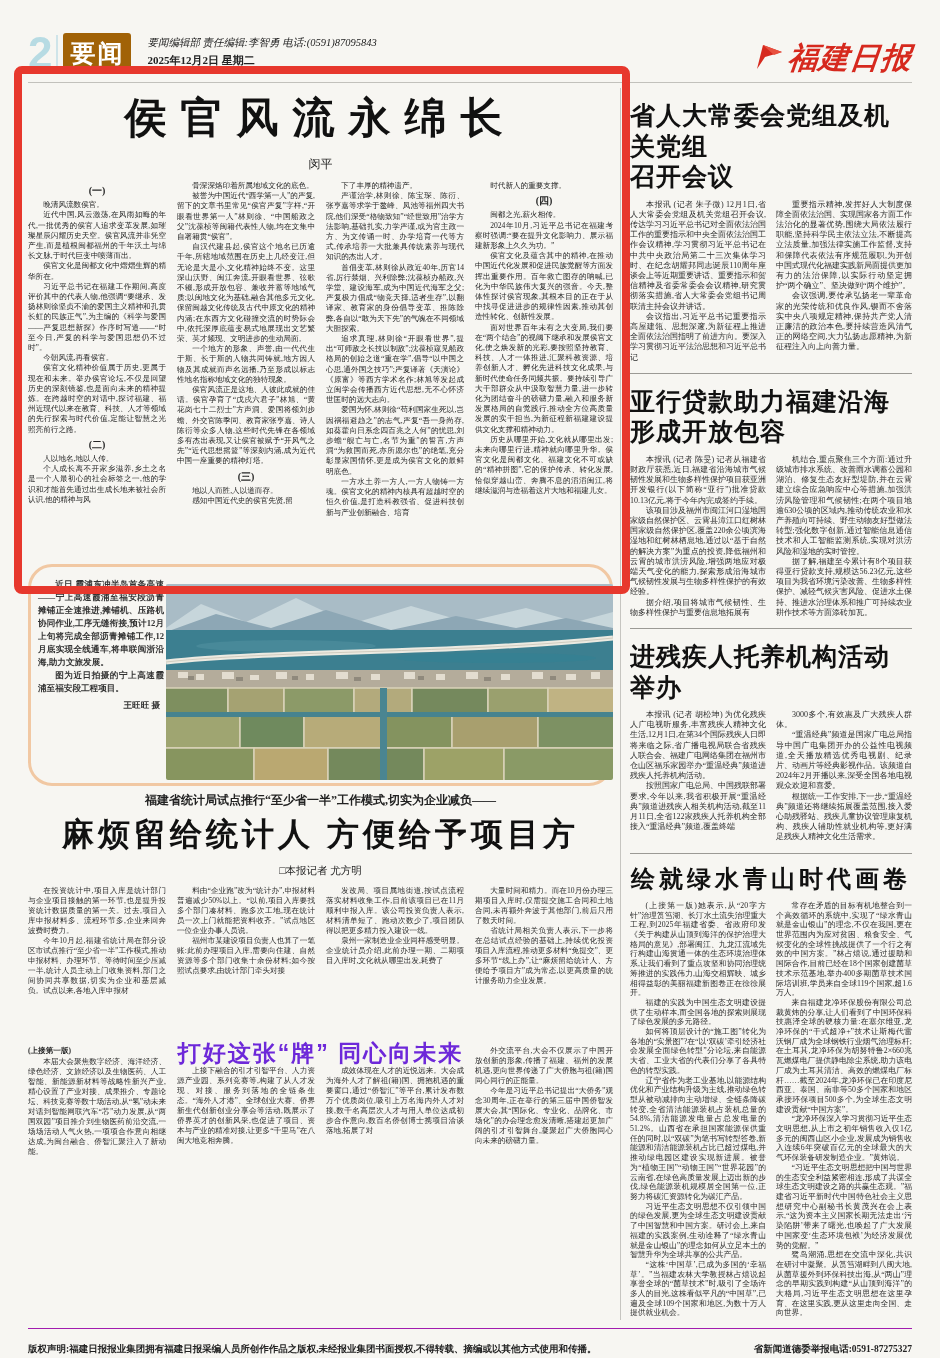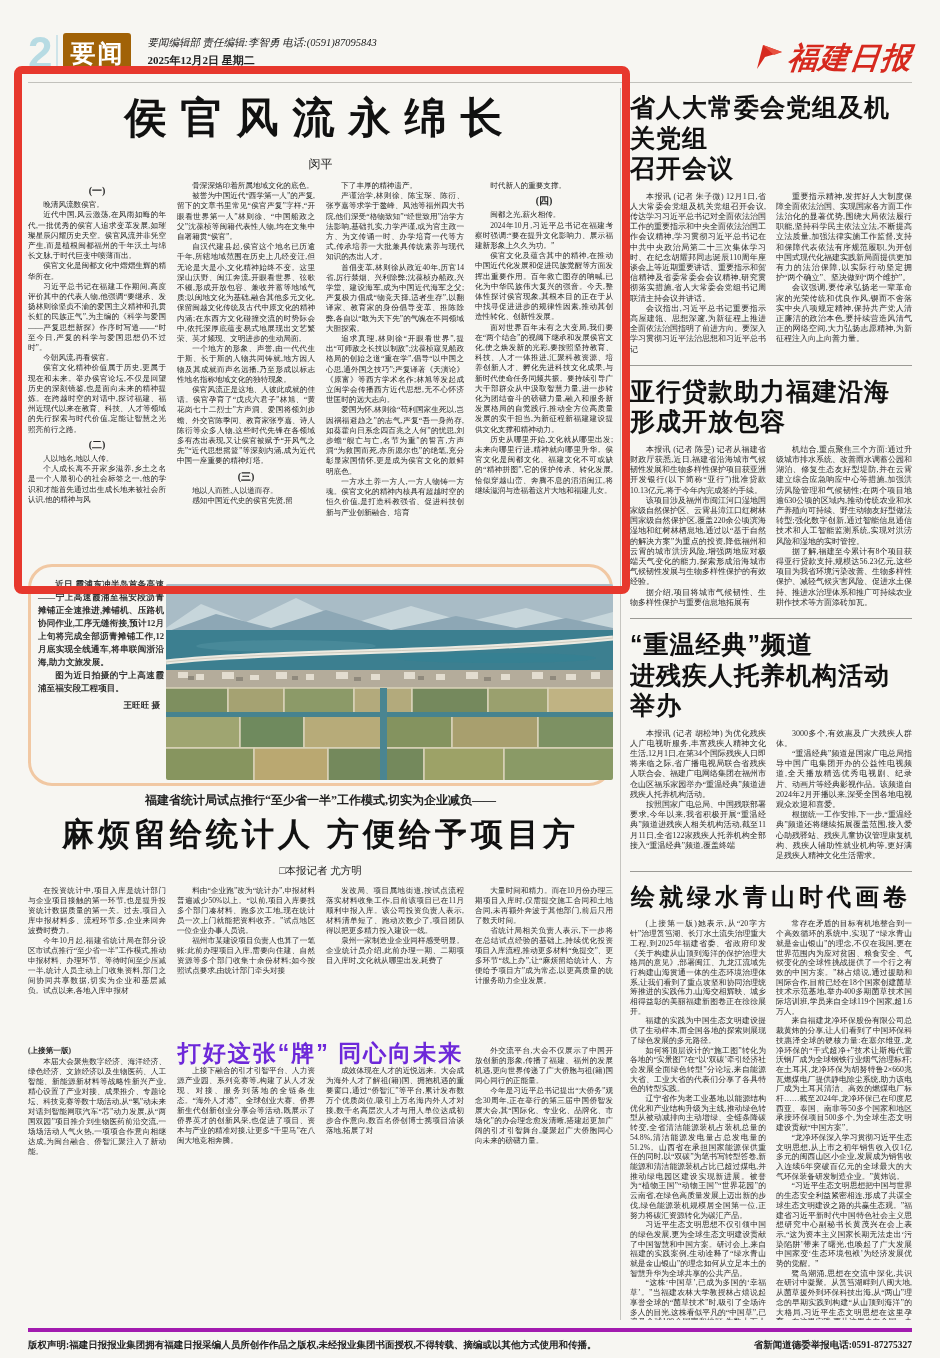--- a/index.html
+++ b/index.html
@@ -46,28 +46,28 @@
   .bottom{position:absolute;left:28px;top:1046px;width:585px;height:276px;font-family:"Liberation Serif",serif;font-size:7.6px;line-height:10px;color:#2b2b2b;}
   .brow{display:flex;gap:11px;height:100%;}
   .bcol1,.bcol4{width:138px;}
   .bcol1 .col,.bcol4 .col,.bmid .col{text-align:justify;overflow:hidden;height:100%;}
   .bmid{flex:1;display:flex;flex-direction:column;min-width:0;}
   .btitle{margin:2px 0 8px;text-align:center;font-family:"Liberation Sans",sans-serif;font-size:23px;font-weight:900;letter-spacing:2px;color:#6d28d9;}
   .bmidcols{flex:1;overflow:hidden;}
   
   .vrule{position:absolute;left:620px;top:88px;height:1232px;width:1px;background:#c6c5c0;}
   .rregion{position:absolute;left:630px;top:88px;width:282px;height:1232px;overflow:hidden;}
-  .rtitle{margin:4px 0 8px;font-size:25px;font-weight:900;line-height:1.22;letter-spacing:1px;color:#111;}
+  .rtitle{margin:12px 0 8px;font-size:25px;font-weight:900;line-height:1.22;letter-spacing:1px;color:#111;}
   .rtitle.center{text-align:center;font-size:24px;letter-spacing:4px;margin-top:10px;}
   .rbody{font-family:"Liberation Serif",serif;font-size:8px;line-height:10.2px;color:#2b2b2b;}
   .rbody .cols{gap:10px;}
   .a4body{font-size:7.8px;line-height:9.7px;}
   .rdiv{border:none;border-top:1px solid #9b9a95;margin:10px 0;}
   
-  .foot{position:absolute;left:28px;top:1328px;width:884px;border-top:4px solid #a21caf;padding-top:7px;display:flex;justify-content:space-between;font-size:9.5px;font-weight:bold;color:#222;font-family:"Liberation Serif",serif;}
+  .foot{position:absolute;left:28px;top:1328px;width:884px;border-top:1px solid #a21caf;padding-top:14px;display:flex;justify-content:space-between;font-size:9.5px;font-weight:bold;color:#222;font-family:"Liberation Serif",serif;}
 </style>
 </head>
 <body>
 
 <div class="page">
 
   <div class="hdr">
     <div class="ptag">
       <span class="pnum">2</span>
       <span class="pbar"></span>
@@ -296,21 +296,20 @@
               <p class="para">机结合,重点聚焦三个方面:通过升级城市排水系统、改善雨水调蓄公园和湖泊、修复生态友好型堤防,并在云霄建立综合应急响应中心等措施,加强洪涝风险管理和气候韧性;在两个项目地逾630公顷的区域内,推动传统农业和水产养殖向可持续、野生动物友好型做法转型;强化数字创新,通过智能信息通信技术和人工智能监测系统,实现对洪涝风险和湿地的实时管控。</p>
               <p class="para">据了解,福建至今累计有8个项目获得亚行贷款支持,规模达56.23亿元,这些项目为我省环境污染改善、生物多样性保护、减轻气候灾害风险、促进水土保持、推进水治理体系和推广可持续农业耕作技术等方面添砖加瓦。</p>
             </div>
           </div>
         </div>
     </article>
     <hr class="rdiv">
 
     <article>
       <h2 class="rtitle">
-          <div>“重温经典”频道</div>
           <div>进残疾人托养机构活动举办</div>
         </h2>
       <div class="rbody">
           <div class="cols">
             <div class="col">
               <p class="para">本报讯 (记者 胡松坤) 为优化残疾人广电视听服务,丰富残疾人精神文化生活,12月1日,在第34个国际残疾人日即将来临之际,省广播电视局联合省残疾人联合会、福建广电网络集团在福州市仓山区福乐家园举办“重温经典”频道进残疾人托养机构活动。</p>
               <p class="para">按照国家广电总局、中国残联部署要求,今年以来,我省积极开展“重温经典”频道进残疾人相关机构活动,截至11月11日,全省122家残疾人托养机构全部接入“重温经典”频道,覆盖终端</p>
             </div>
             <div class="col">
               <p class="para">3000多个,有效惠及广大残疾人群体。</p>

